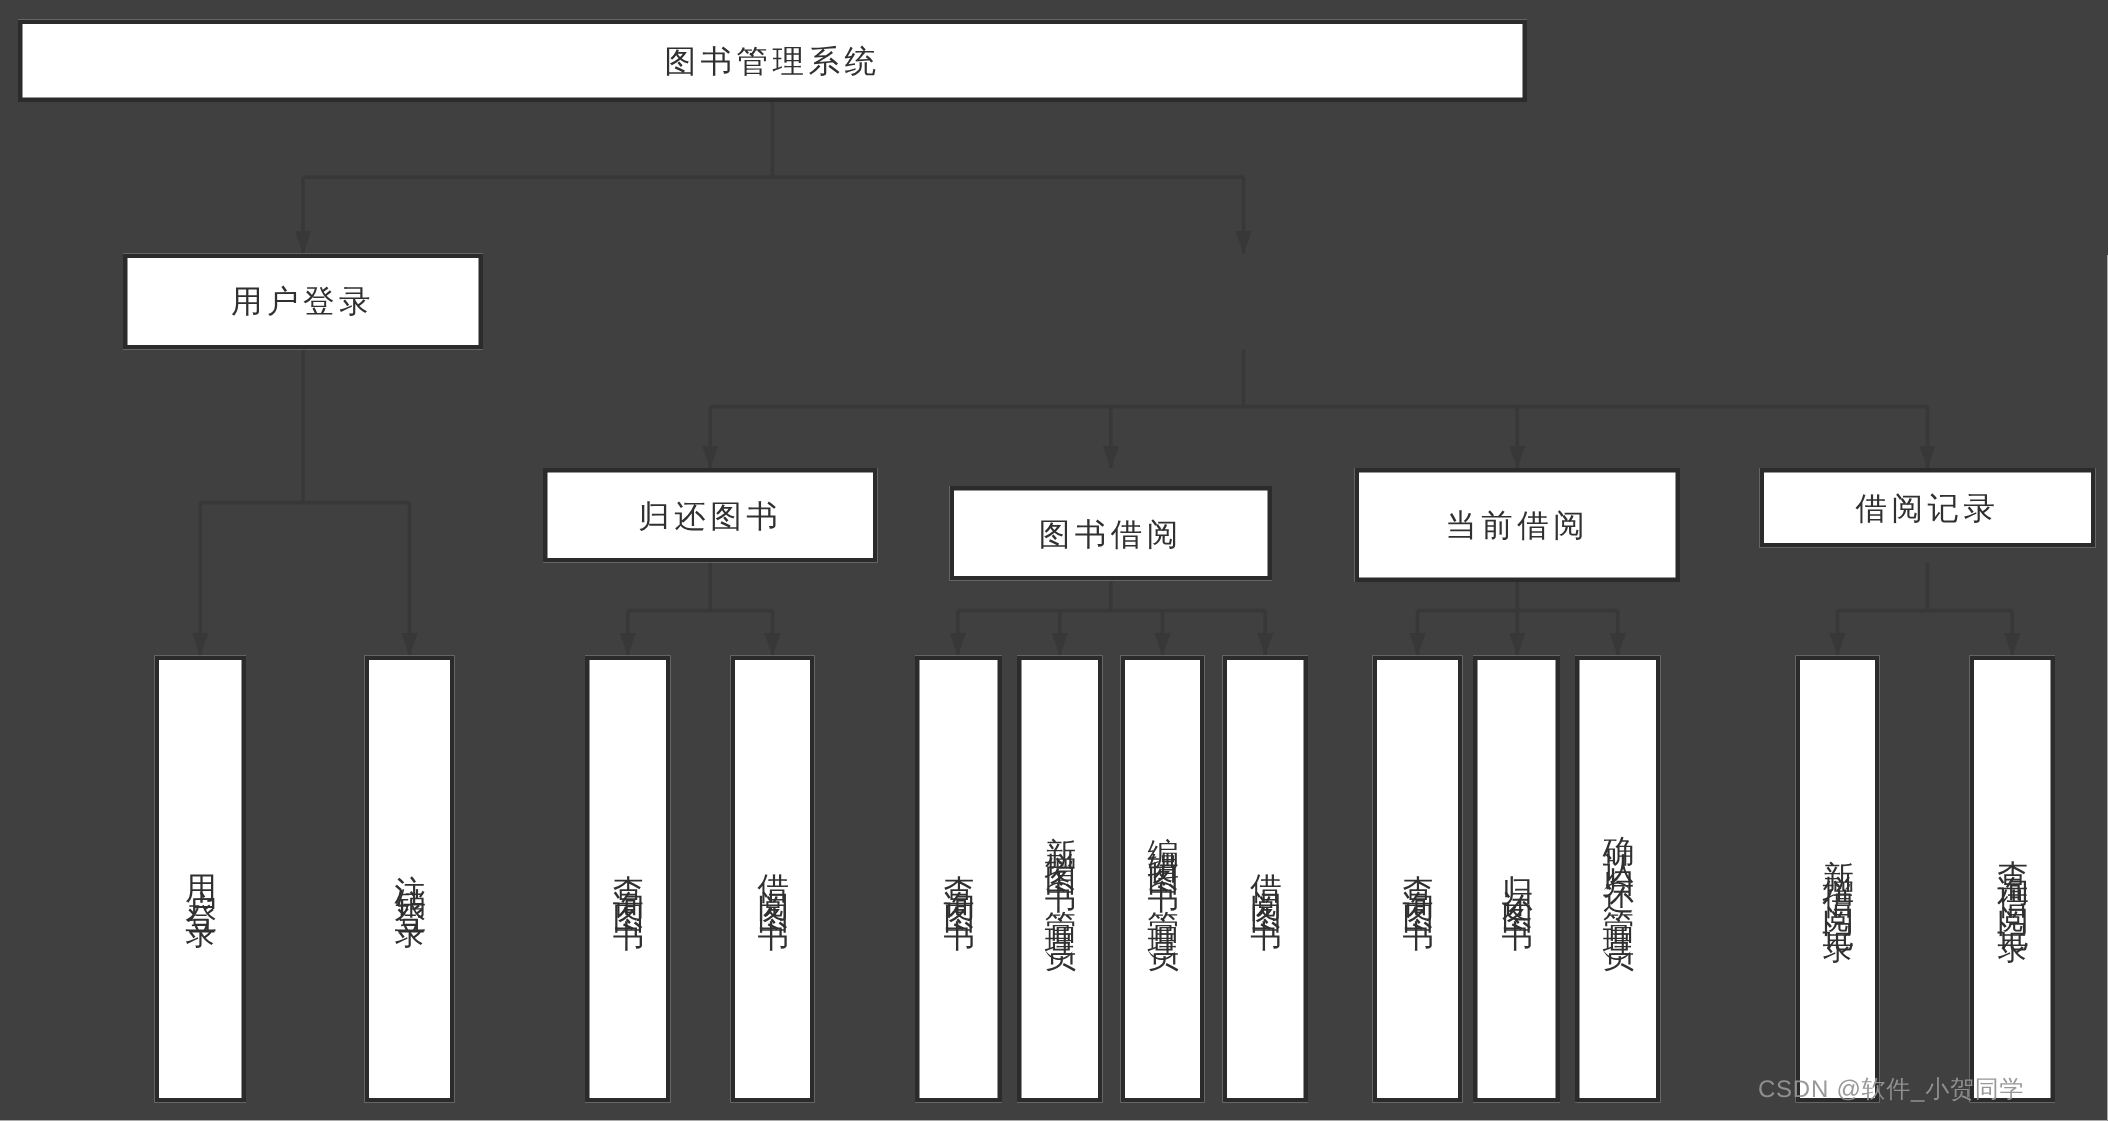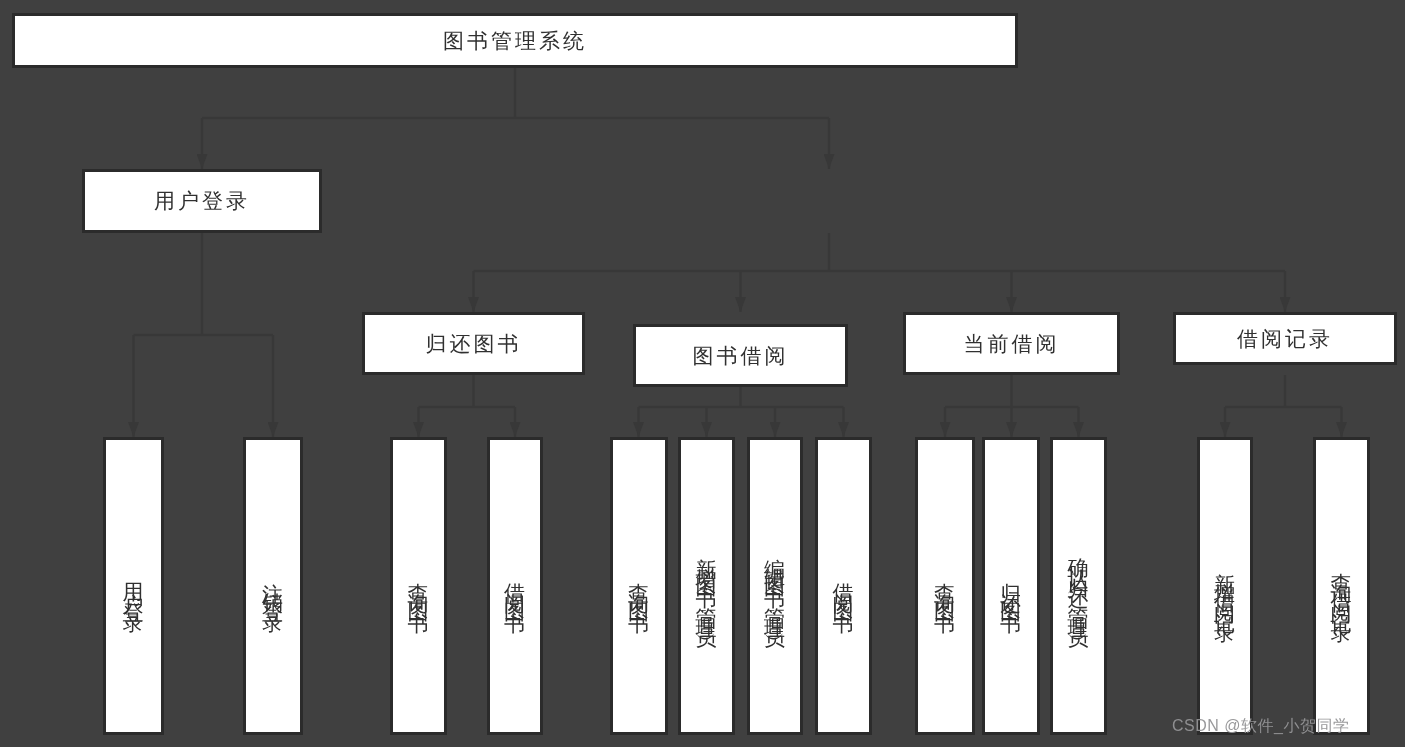--- a/index.html
+++ b/index.html
@@ -116,21 +116,21 @@
   <div class="box h" style="left:82px; top:169px; width:240px; height:64px">
     <span>用户登录</span>
   </div>
 
   <div class="box h" style="left:362px; top:312px; width:223px; height:63px">
     <span>归还图书</span>
   </div>
   <div class="box h" style="left:633px; top:324px; width:215px; height:63px">
     <span>图书借阅</span>
   </div>
-  <div class="box h" style="left:903px; top:312px; width:217px; height:63px">
+  <div class="box h" style="left:903px; top:312px; width:217px; height:76px">
     <span>当前借阅</span>
   </div>
   <div class="box h" style="left:1173px; top:312px; width:224px; height:53px">
     <span>借阅记录</span>
   </div>
 
   <div class="box v" style="left:103px; top:437px; width:61px; height:298px">
     <span>用户登录</span>
   </div>
   <div class="box v" style="left:243px; top:437px; width:60px; height:298px">

